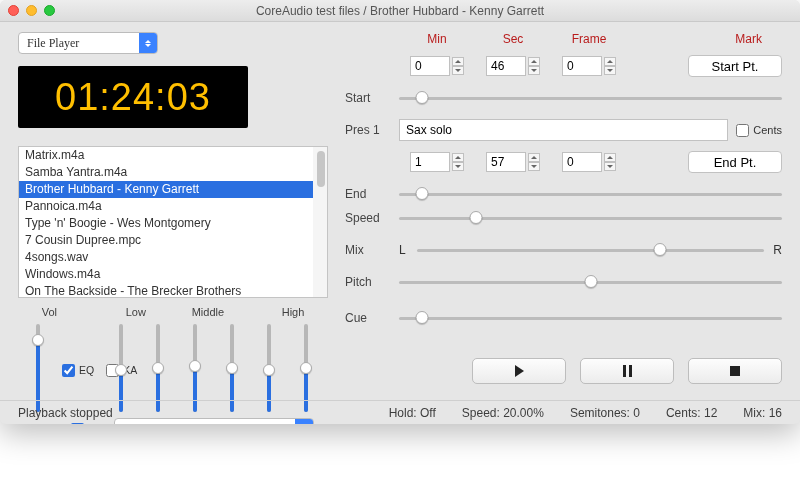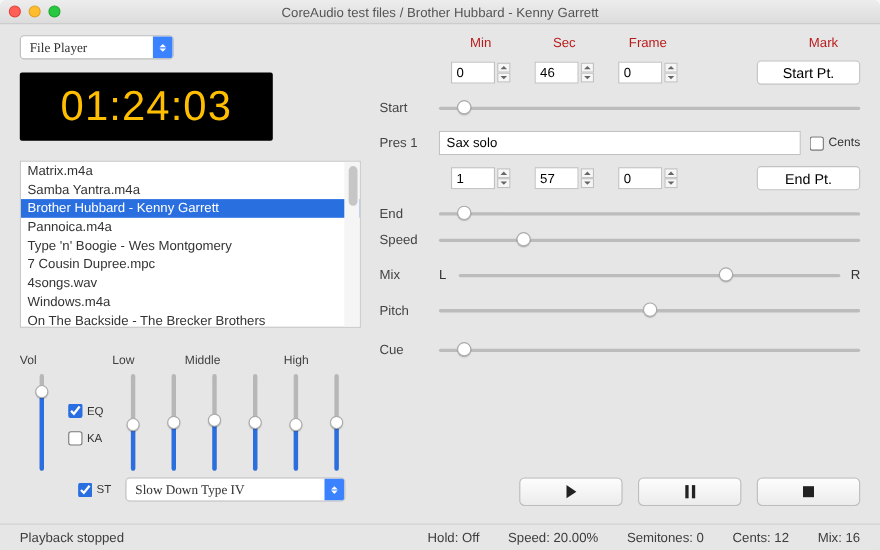--- a/index.html
+++ b/index.html
@@ -1,17 +1,17 @@
 <!DOCTYPE html>
 <html><head>
 <meta charset="utf-8">
 <style>
   * { box-sizing: border-box; margin: 0; padding: 0; }
   html, body { width: 800px; height: 500px; background: #fff; font-family: -apple-system, "Helvetica Neue", Arial, sans-serif; font-size: 12px; color: #333; }
-  .window { width: 800px; height: 500px; background: #e6e6e6; border-radius: 6px; box-shadow: 0 10px 30px rgba(0,0,0,0.25); position: relative; overflow: hidden; }
+  .window { width: 800px; height: 424px; background: #e6e6e6; border-radius: 6px; box-shadow: 0 10px 30px rgba(0,0,0,0.25); position: relative; overflow: hidden; }
   .titlebar { height: 22px; background: linear-gradient(#ededed,#dcdcdc); border-bottom: 1px solid #c9c9c9; display:flex; align-items:center; justify-content:center; position:relative; }
   .traffic { position:absolute; left:8px; top:5px; display:flex; gap:7px; }
   .traffic span { width:11px; height:11px; border-radius:50%; display:inline-block; }
   .t-close { background:#ff5f57; border:1px solid #e14137;}
   .t-min { background:#ffbd2e; border:1px solid #e1a123;}
   .t-max { background:#28c940; border:1px solid #1ba82c;}
   .title { font-size:12px; color:#555; }
 
   .body { position:absolute; top:22px; left:0; right:0; bottom:0; padding: 14px 18px 0 18px; }
 
@@ -30,29 +30,29 @@
   .clock { margin-top:12px; width:230px; height:62px; background:#000; color:#ffbf00; font-family: "Arial", sans-serif; font-size:38px; letter-spacing:1px; display:flex; align-items:center; justify-content:center; border-radius:2px; font-variant-numeric: tabular-nums; }
 
   
   .playlist { margin-top:18px; width:310px; height:152px; background:#fff; border:1px solid #c4c4c4; overflow:hidden; font-size:12px; position:relative; }
   .playlist .scroll { position:absolute; right:0; top:0; bottom:0; width:14px; background:#f5f5f5; }
   .playlist .scroll .thumb { position:absolute; right:2px; top:4px; width:8px; height:36px; border-radius:4px; background:#c6c6c6; }
   .pl-row { height:17px; line-height:17px; padding-left:6px; white-space:nowrap; overflow:hidden; text-overflow:ellipsis; }
   .pl-row.sel { background:#2a6fe0; color:#fff; }
 
   
-  .eqhdr { display:flex; margin-top:24px; font-size:11px; color:#404040; }
+  .eqhdr { display:flex; margin-top:8px; font-size:11px; color:#404040;justify-content:center; }
   .eqhdr span:nth-child(1){ width:38px;}
   .eqhdr span:nth-child(2){ width:84px; padding-left:46px;}
   .eqhdr span:nth-child(3){ width:84px; padding-left:28px;}
   .eqhdr span:nth-child(4){ padding-left:34px;}
 
   .eqbody { display:flex; align-items:stretch; height:96px; margin-top:2px; }
   .volcol { width:40px; display:flex; align-items:center; justify-content:center; }
-  .eqchecks { width:40px; display:flex; flex-direction:column; justify-content:center; padding:6px 0 2px 4px; font-size:10.5px; gap:12px; }
+  .eqchecks { width:40px; display:flex; flex-direction:row; justify-content:flex-start; padding:6px 0 2px 4px; font-size:10.5px; gap:12px; }
   .chk { display:flex; align-items:center; gap:4px; }
   .chk input { accent-color:#2a6fe0; }
   .vsliders { flex:1; display:flex; justify-content:space-around; align-items:center; padding:0 4px; }
   .vslider { width:22px; height:88px; position:relative; display:flex; align-items:center; justify-content:center;}
   .vslider .track { width:4px; background:#b7b7b7; height:100%; border-radius:2px; position:relative;}
   .vslider .track .fill { position:absolute; bottom:0; left:0; right:0; background:#2a6fe0; border-radius:2px;}
   .vslider .thumb { position:absolute; width:12px; height:12px; background:#fff; border:1px solid #aaa; border-radius:50%; left:5px; transform:translateY(50%); box-shadow:0 1px 1px rgba(0,0,0,0.2);}
 
   .slowtype { margin-top:2px; display:flex; gap:8px; align-items:center;}
   .slowtype .chk { font-size:10.5px;justify-content:center;}

